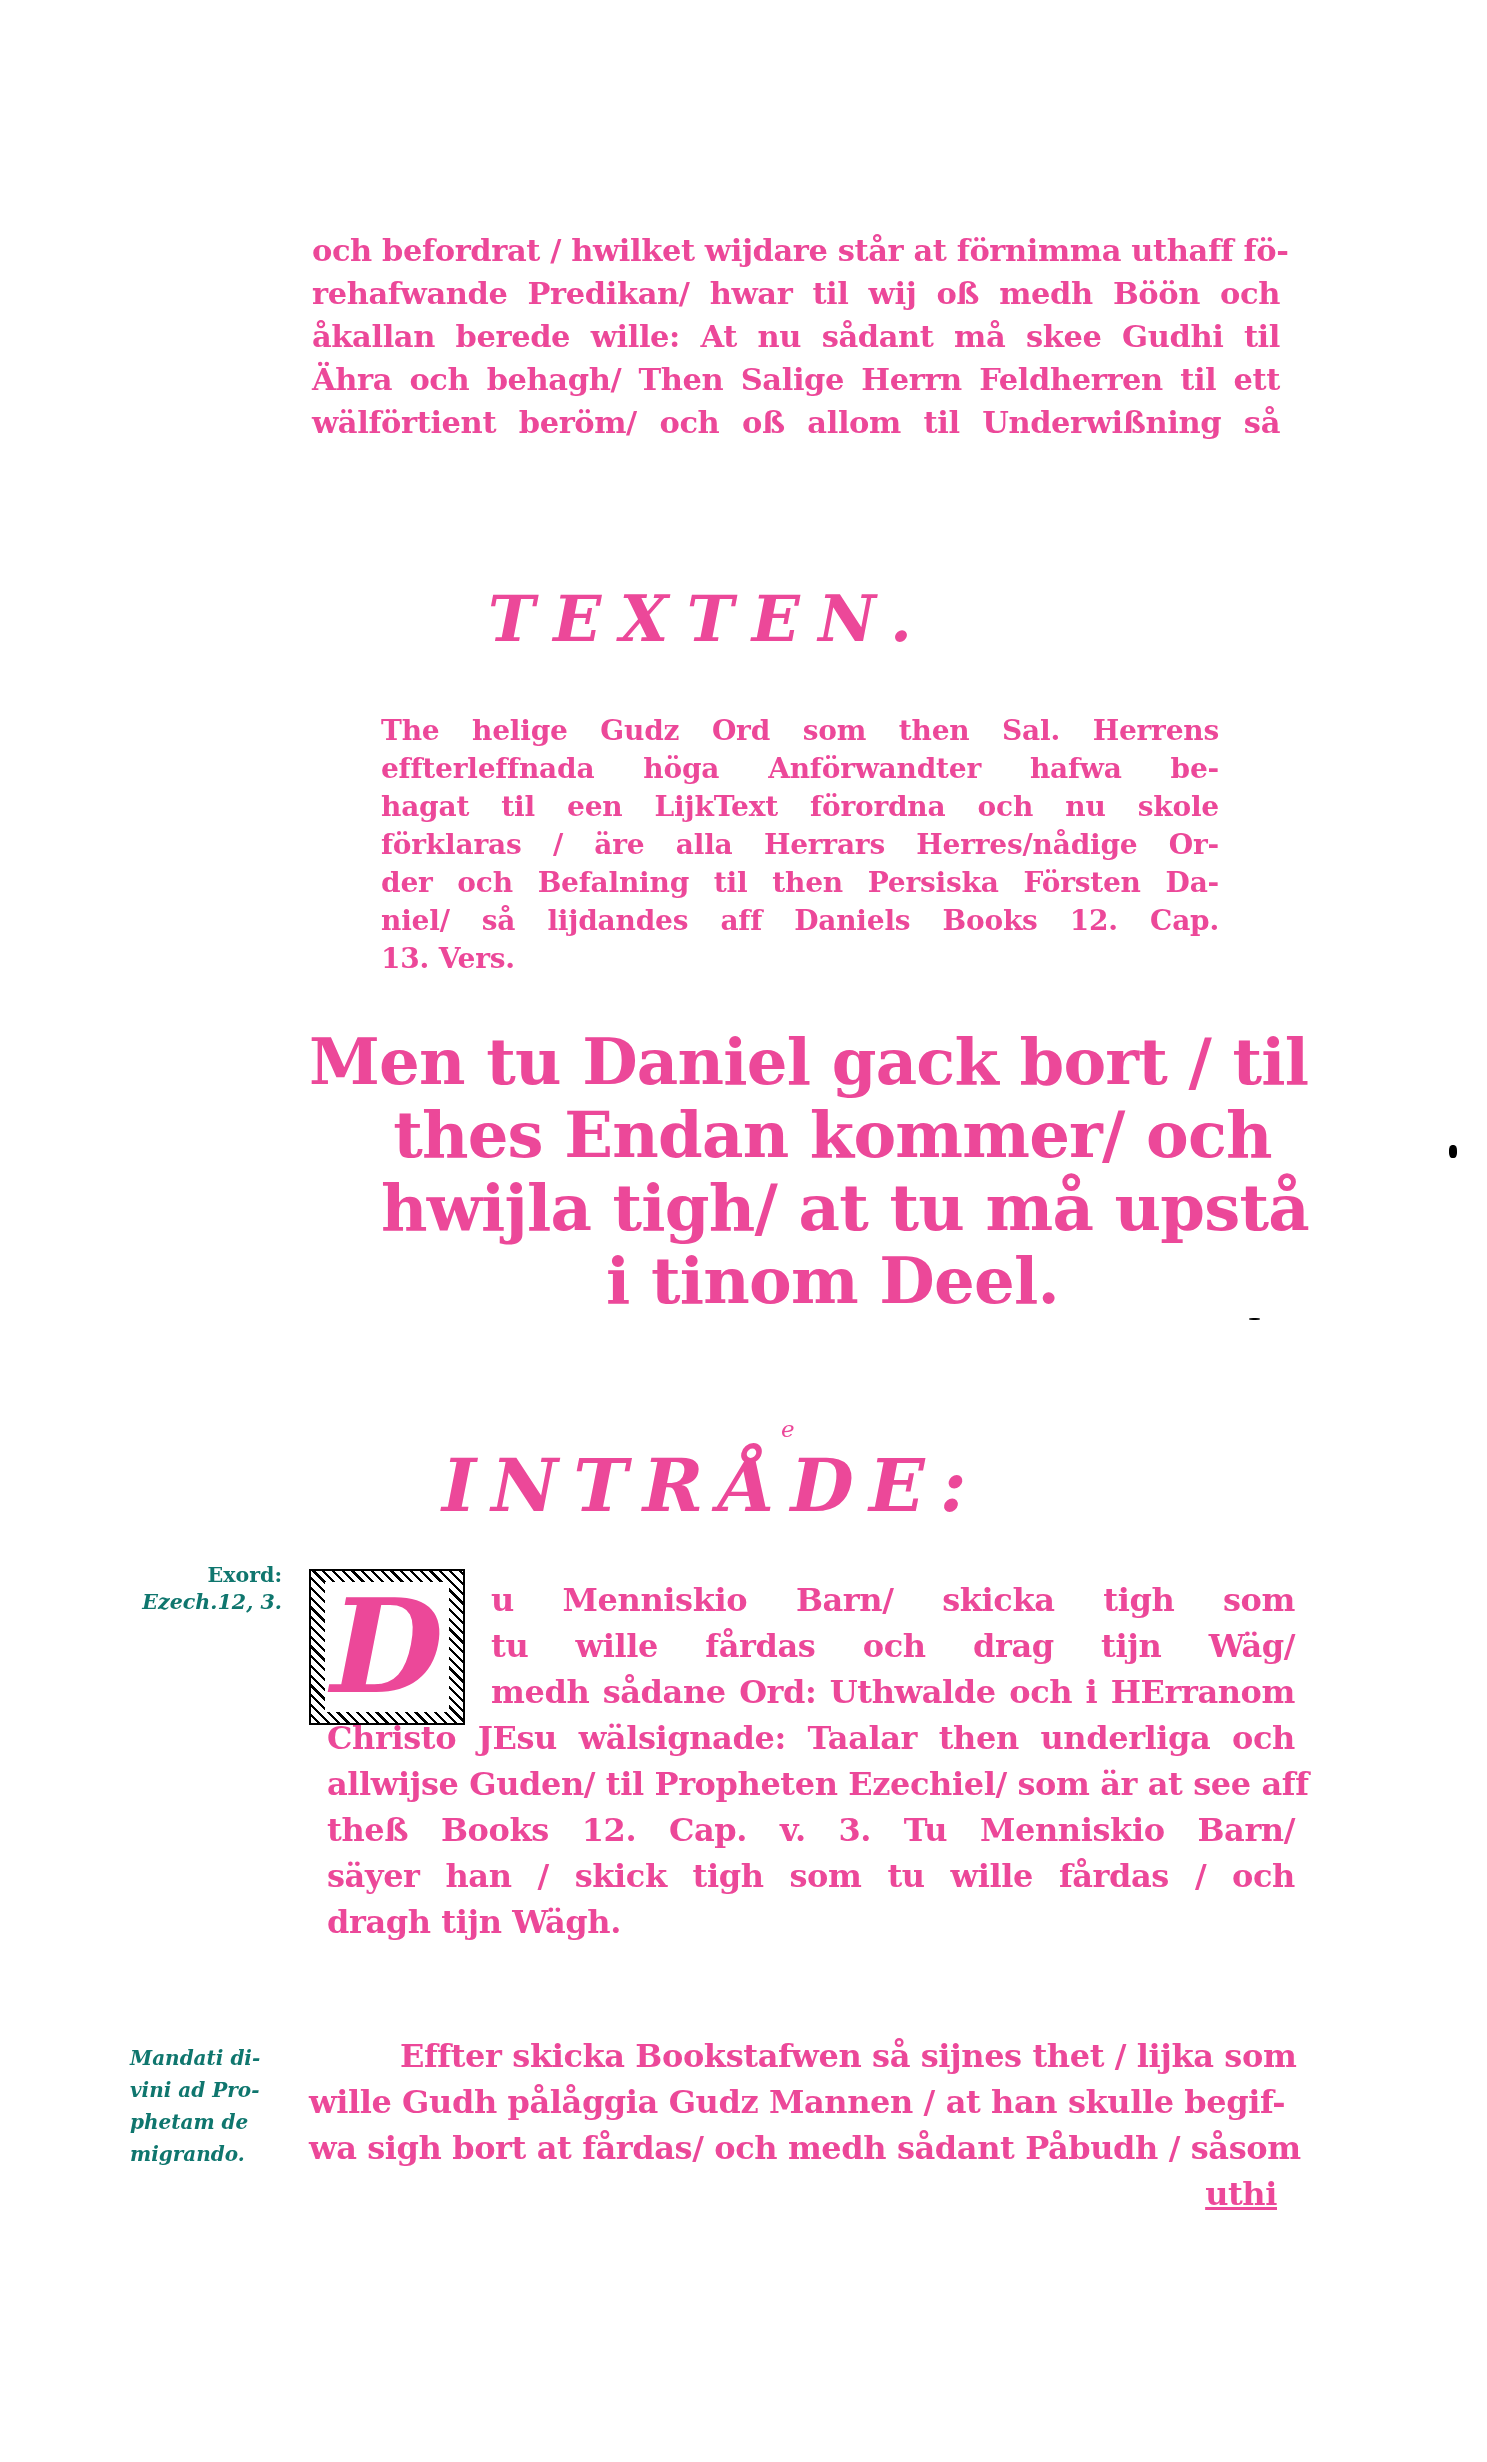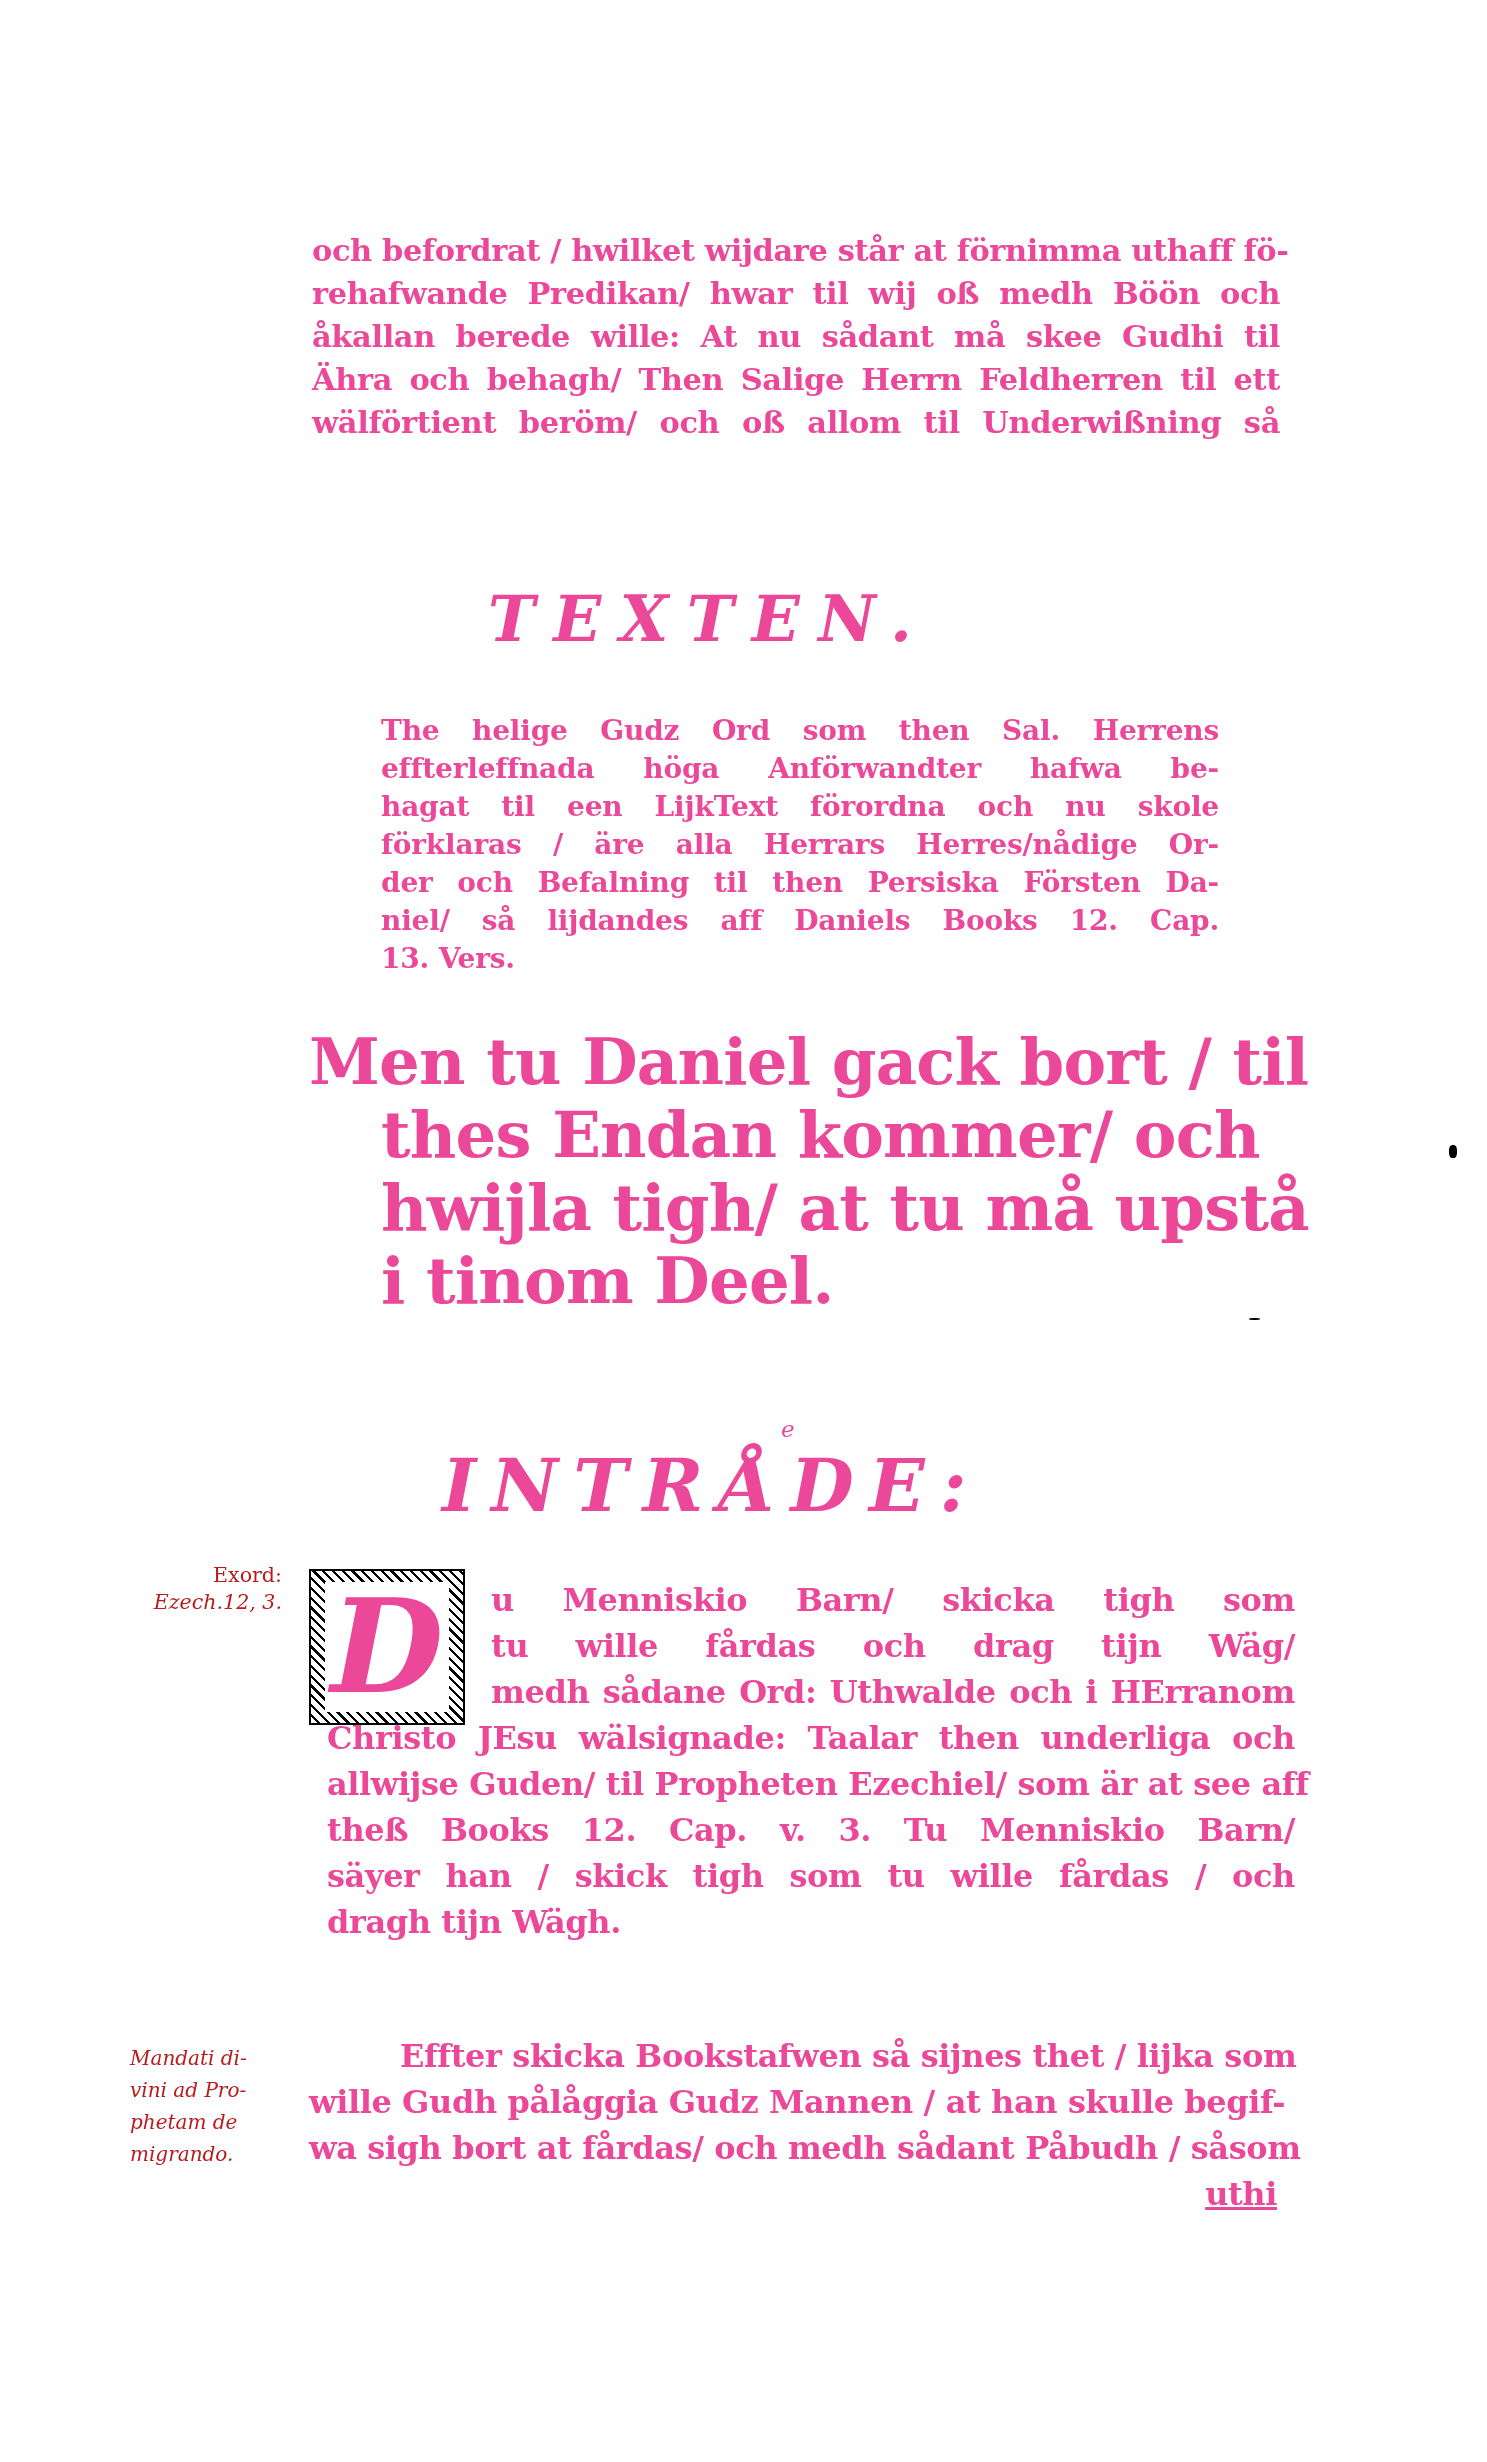--- a/index.html
+++ b/index.html
@@ -10,41 +10,41 @@
     #intro { left: 312px; top: 229px; width: 968px; font-size: 30.5px; line-height: 43px; letter-spacing: -0.4px; }
     #intro .line { text-align: justify; text-align-last: justify; }
     #intro .line.last { text-align-last: left; }
 
     #textHeading { left: 488px; top: 574px; width: 609px; font-size: 63px; line-height: 91px; letter-spacing: 18.3px; font-style: italic; font-family: "DejaVu Serif", serif; }
 
     #textIntro { left: 381px; top: 712px; width: 838px; font-size: 28px; line-height: 38px; letter-spacing: -0.2px; }
     #textIntro .line { text-align: justify; text-align-last: justify; }
     #textIntro .line.last { text-align-last: left; }
 
-    #verse { left: 309px; top: 1025px; width: 975px; font-size: 64px; line-height: 73px; letter-spacing: -0.8px; }
+    #verse { left: 309px; top: 1025px; width: 975px; font-size: 64px; line-height: 73px; letter-spacing: -0.8px; text-align: center; }
     #verse .line.indent { padding-left: 72px; }
 
     #entryHeading { left: 442px; top: 1440px; width: 762px; font-size: 73px; line-height: 91px; letter-spacing: 15.2px; font-style: italic; }
 
     #dropcap { left: 309px; top: 1569px; width: 156px; height: 156px; border: 2.3px solid #000; box-sizing: border-box;
                display: flex; align-items: center; justify-content: center; font-size: 130px; font-style: italic;
                background: repeating-linear-gradient(45deg, #fff 0 4.6px, #000 4.6px 6.9px); }
     #dropcap span { background: #fff; padding: 0 6.1px; line-height: 130px; }
 
     #entryBody { left: 327px; top: 1577px; width: 968px; font-size: 32px; line-height: 46px; letter-spacing: -0.4px; }
     #entryBody .line { text-align: justify; text-align-last: justify; }
     #entryBody .line.wrap { padding-left: 164px; }
     #entryBody .line.last { text-align-last: left; }
 
     #afterBody { left: 309px; top: 2033px; width: 968px; font-size: 32px; line-height: 46px; letter-spacing: -0.4px; }
     #afterBody .line { text-align: justify; text-align-last: justify; }
     #afterBody .line.first { padding-left: 91px; }
     #afterBody .line.catch { text-align: left; text-align-last: right; text-decoration: underline; }
 
-    .margin { position: absolute; font-family: "DejaVu Serif", serif; font-style: italic; font-weight: normal; font-size: 20.6px; line-height: 27.4px; color: #b91c1c; }
+    .margin { position: absolute; font-family: "DejaVu Serif", serif; font-style: italic; font-weight: bold; font-size: 20.6px; line-height: 27.4px; color: #0f766e; }
     #marginExord { left: 130px; top: 1562px; width: 152px; text-align: right; }
     #marginExord .rom { font-style: normal; }
     #marginMandati { left: 130px; top: 2042px; width: 152px; text-align: justify; text-align-last: left; font-size: 20px; line-height: 32px; }
 
     .speck { position: absolute; background: #000; border-radius: 40%; }
   </style>
 </head>
 <body>
 
 <div class="blk" id="intro">

